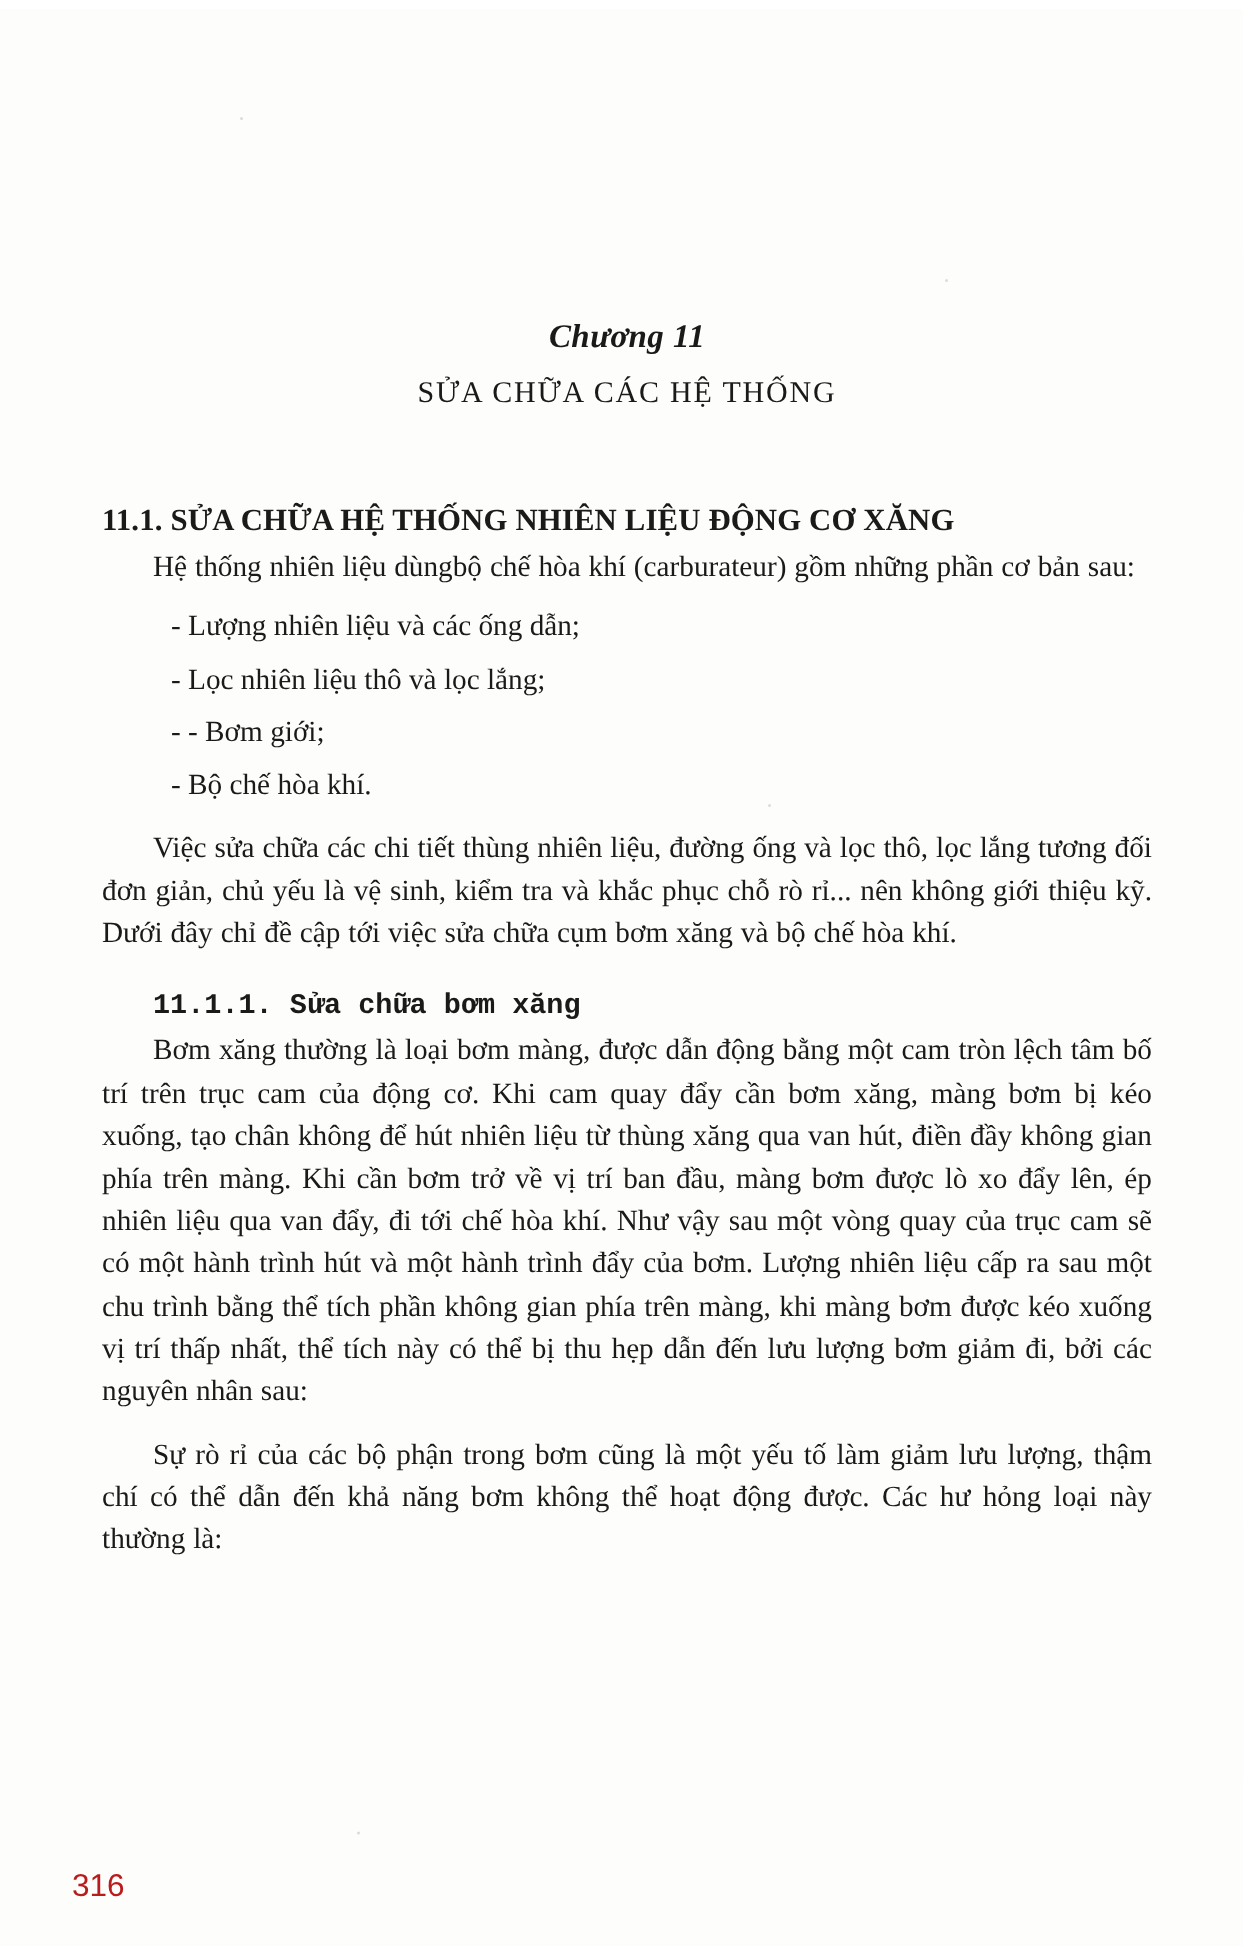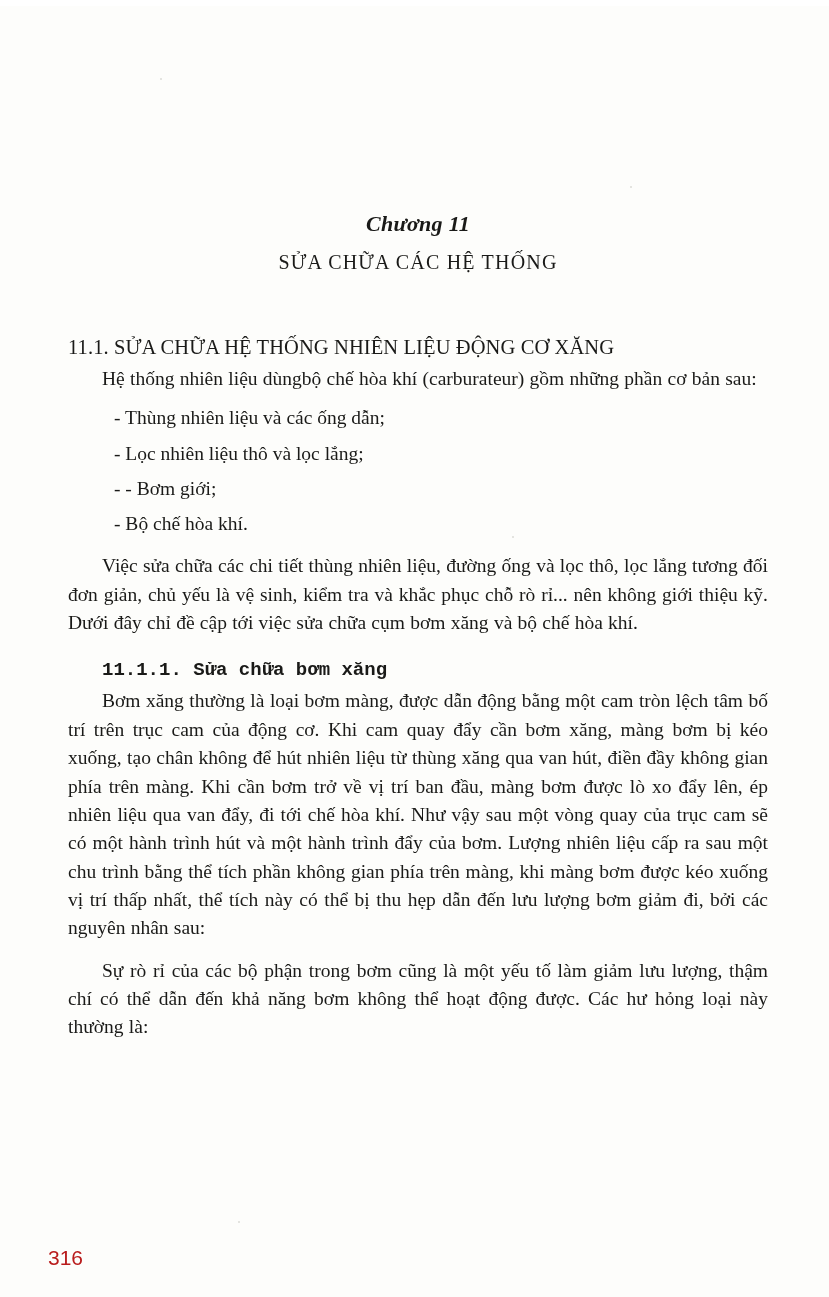--- a/index.html
+++ b/index.html
@@ -31,21 +31,21 @@
     margin-top: 205px;
     letter-spacing: 0.3px;
   }
   .chapter-title {
     text-align: center;
     font-size: 20px;
     margin-top: 14px;
     letter-spacing: 1.2px;
   }
   .section-heading {
-    font-weight: normal;
+    font-weight: bold;
     font-size: 20.5px;
     margin-top: 62px;
     letter-spacing: 0.1px;
   }
   .subsection-heading {
     font-weight: bold;
     font-size: 19px;
     margin-top: 22px;
     text-indent: 34px;
     font-family: Liberation Mono, monospace;
@@ -106,21 +106,21 @@
   <div class="content">
 
     <div class="chapter-label">Chương 11</div>
     <div class="chapter-title">SỬA CHỮA CÁC HỆ THỐNG</div>
 
     <div class="section-heading">11.1. SỬA CHỮA HỆ THỐNG NHIÊN LIỆU ĐỘNG CƠ XĂNG</div>
 
     <p class="body tight">Hệ thống nhiên liệu dùngbộ chế hòa khí (carburateur) gồm những phần cơ bản sau:</p>
 
     <ul class="bullets">
-      <li>- Thùng nhiên liệu và các ống dẫn;</li>
+      <li>- Lượng nhiên liệu và các ống dẫn;</li>
       <li>- Lọc nhiên liệu thô và lọc lắng;</li>
       <li>- - Bơm giới;</li>
       <li>- Bộ chế hòa khí.</li>
     </ul>
 
     <p class="body gap">Việc sửa chữa các chi tiết thùng nhiên liệu, đường ống và lọc thô, lọc lắng tương đối đơn giản, chủ yếu là vệ sinh, kiểm tra và khắc phục chỗ rò rỉ... nên không giới thiệu kỹ. Dưới đây chỉ đề cập tới việc sửa chữa cụm bơm xăng và bộ chế hòa khí.</p>
 
     <div class="subsection-heading">11.1.1. Sửa chữa bơm xăng</div>
 
     <p class="body tight">Bơm xăng thường là loại bơm màng, được dẫn động bằng một cam tròn lệch tâm bố trí trên trục cam của động cơ. Khi cam quay đẩy cần bơm xăng, màng bơm bị kéo xuống, tạo chân không để hút nhiên liệu từ thùng xăng qua van hút, điền đầy không gian phía trên màng. Khi cần bơm trở về vị trí ban đầu, màng bơm được lò xo đẩy lên, ép nhiên liệu qua van đẩy, đi tới chế hòa khí. Như vậy sau một vòng quay của trục cam sẽ có một hành trình hút và một hành trình đẩy của bơm. Lượng nhiên liệu cấp ra sau một chu trình bằng thể tích phần không gian phía trên màng, khi màng bơm được kéo xuống vị trí thấp nhất, thể tích này có thể bị thu hẹp dẫn đến lưu lượng bơm giảm đi, bởi các nguyên nhân sau:</p>

